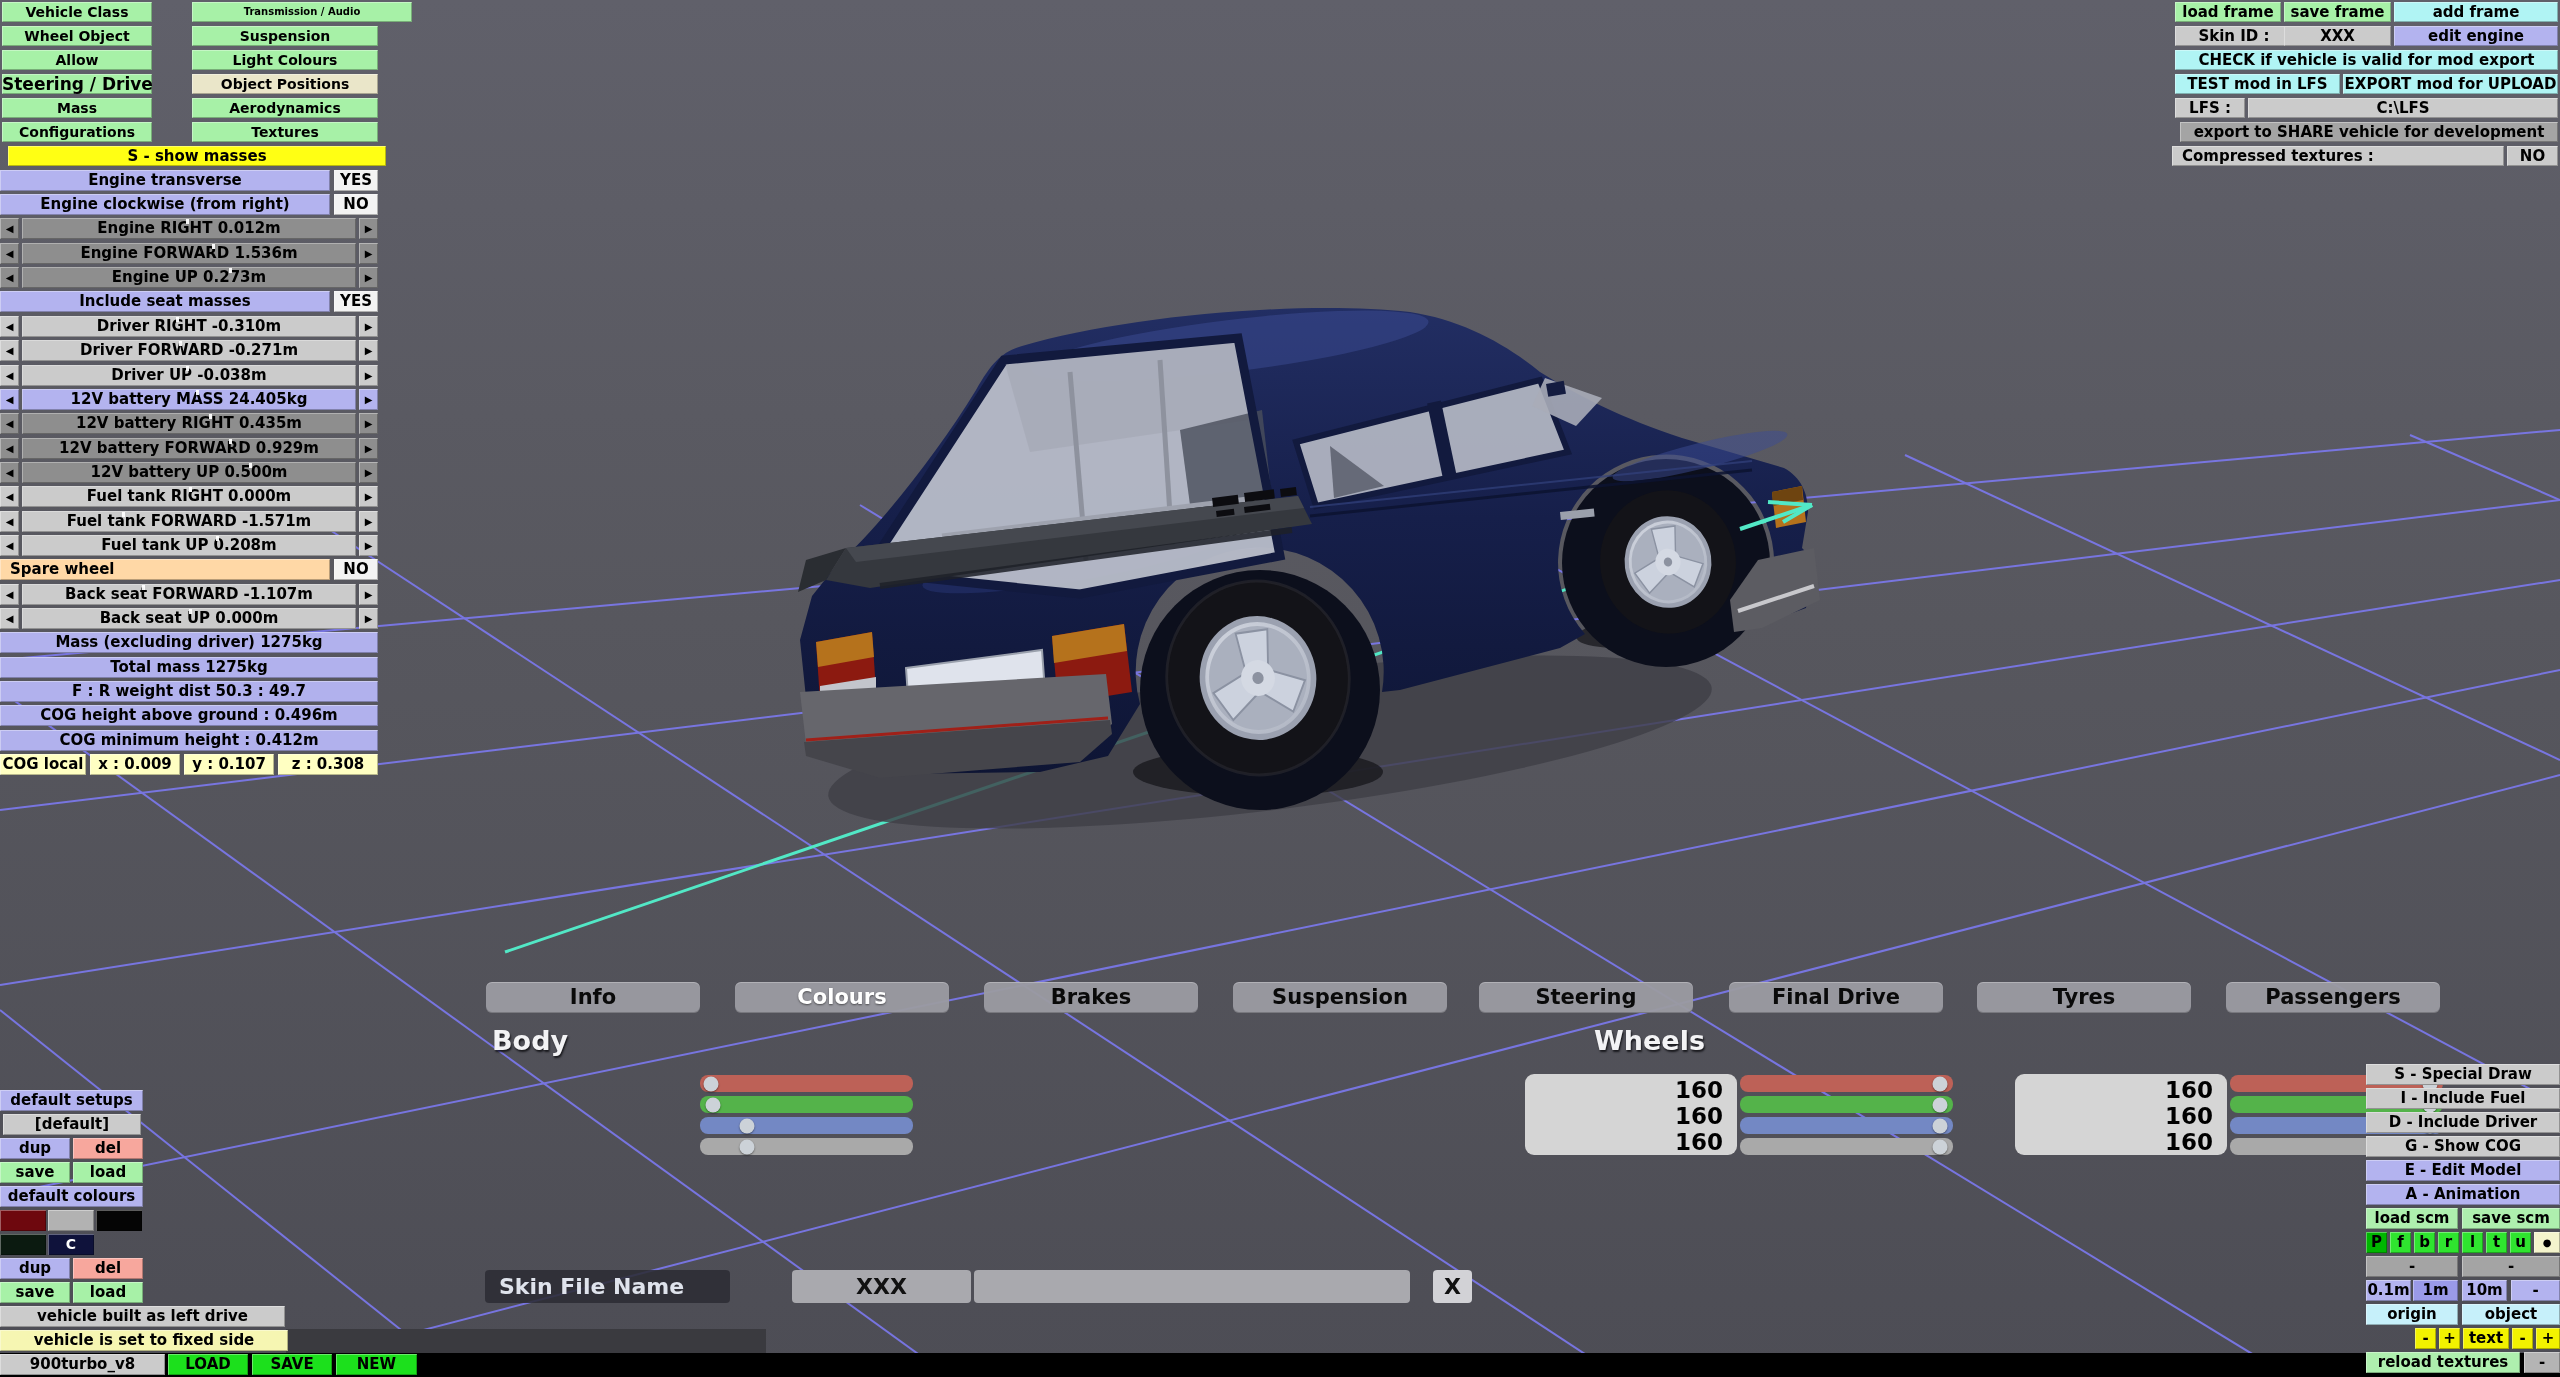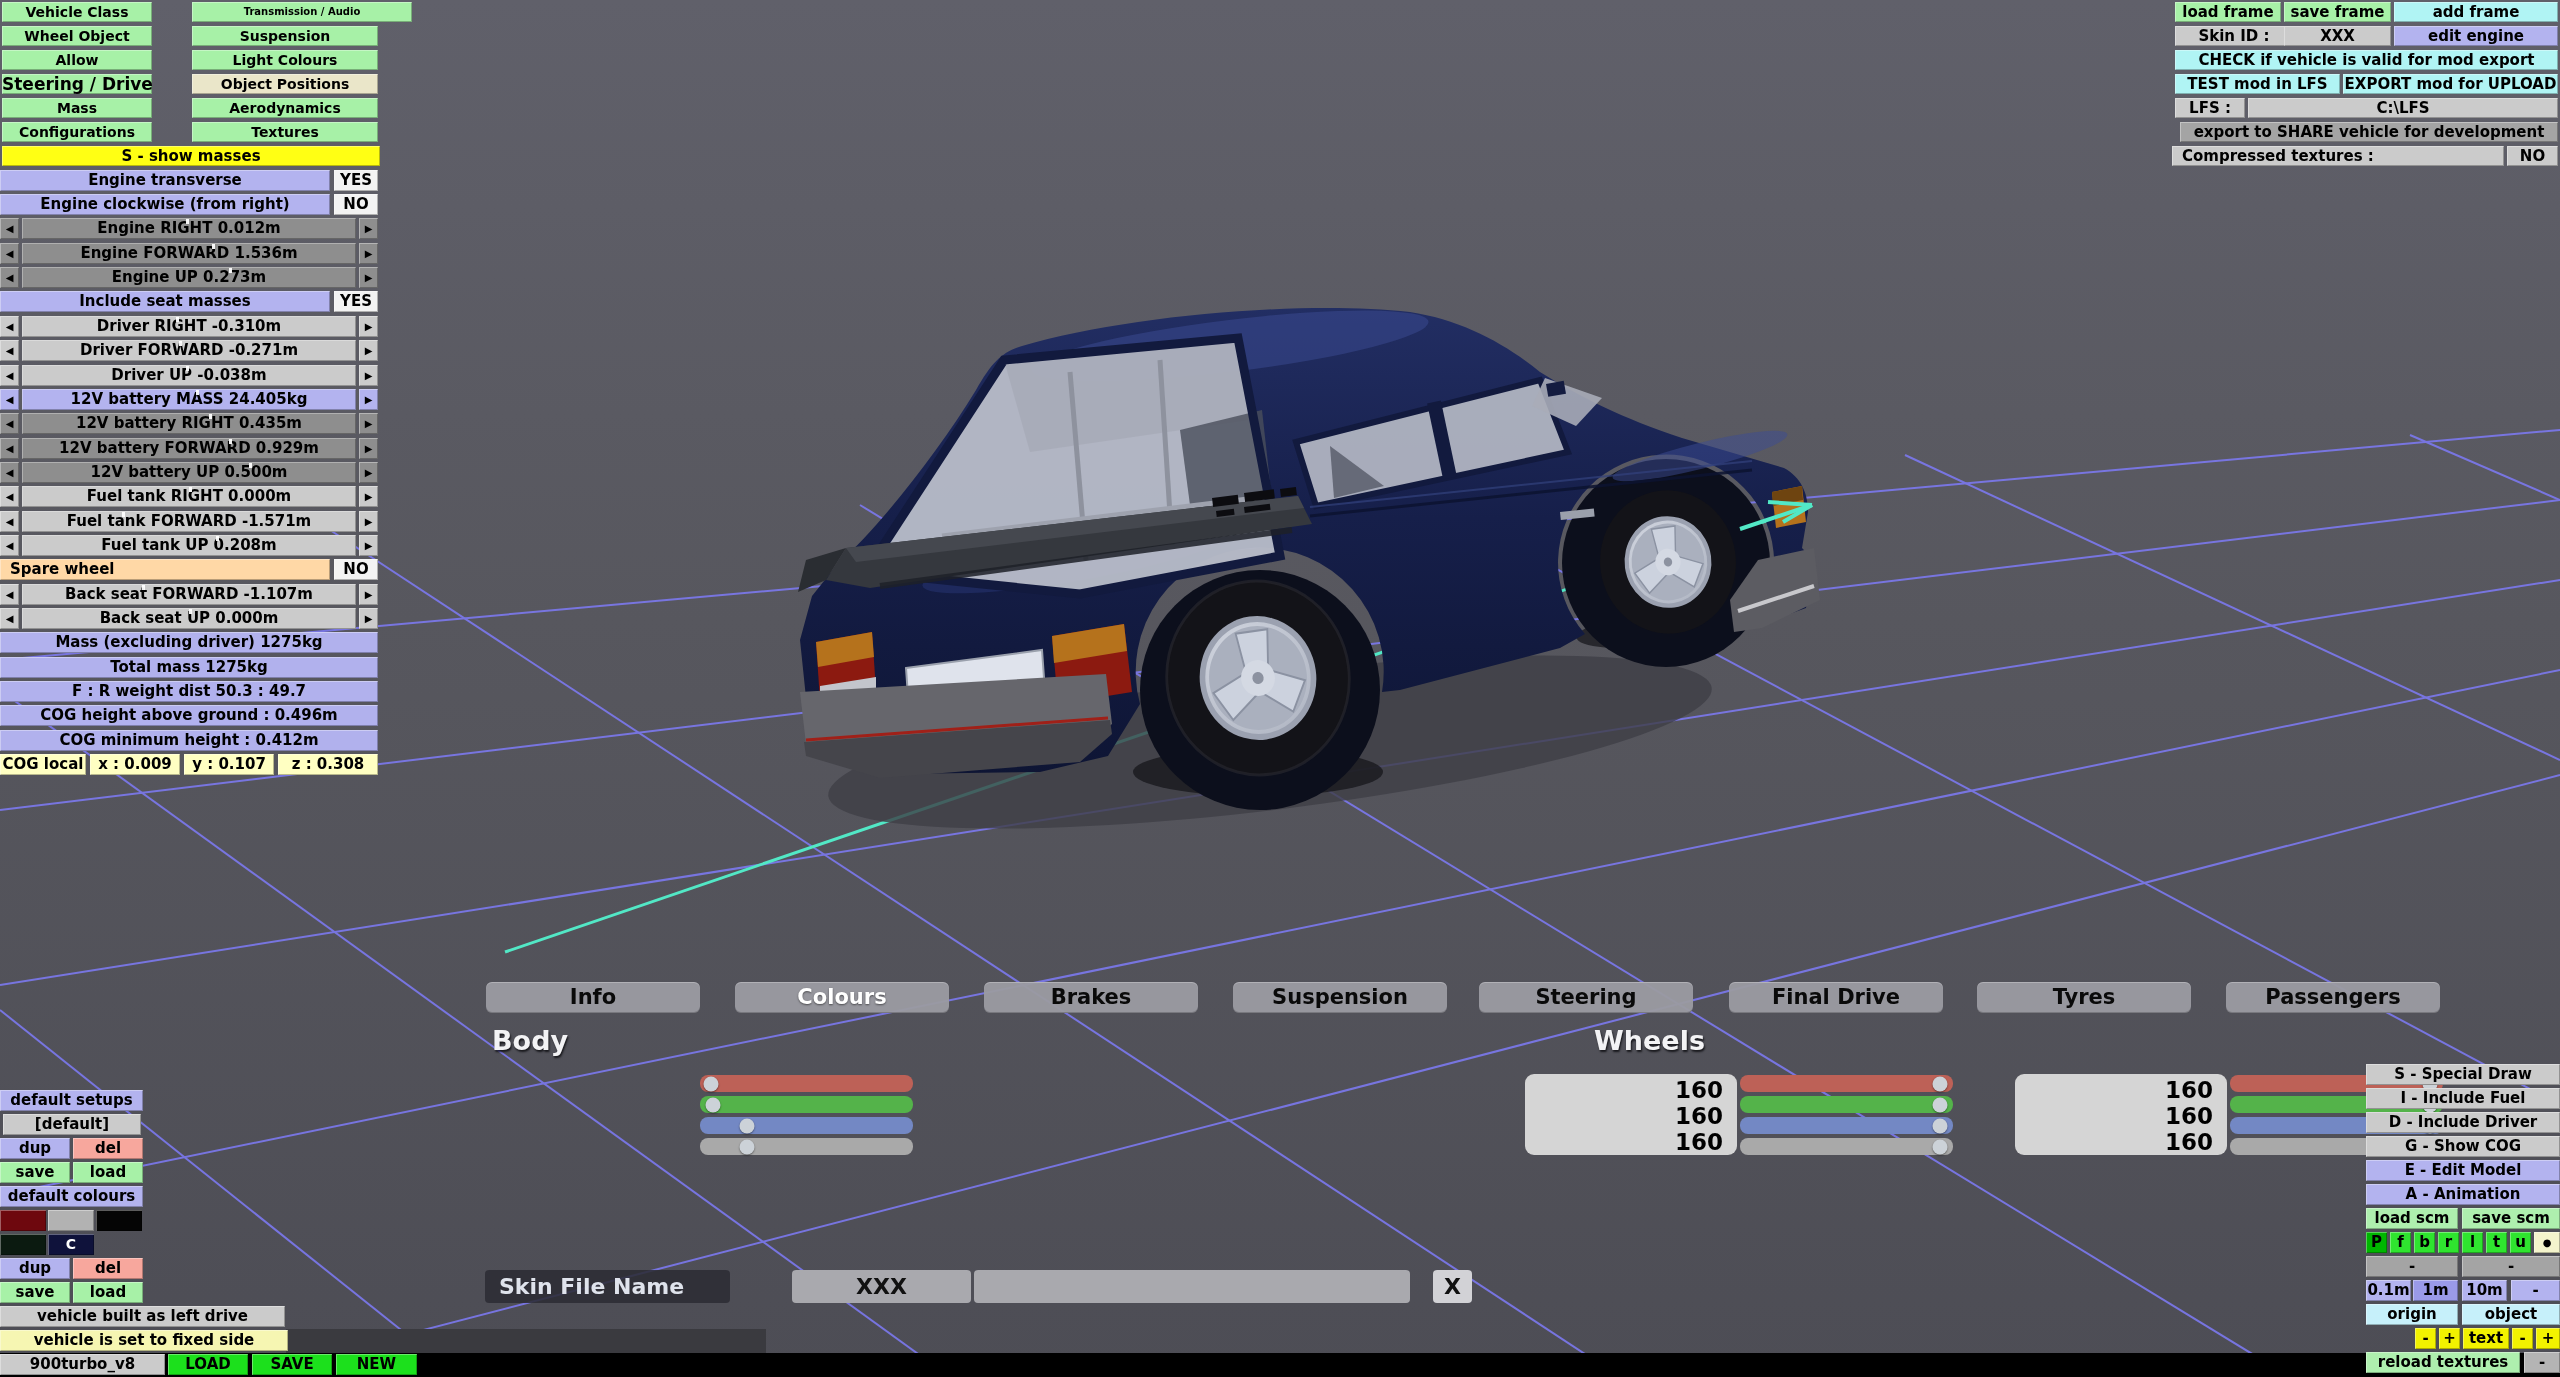--- a/index.html
+++ b/index.html
@@ -214,21 +214,21 @@
   <div class="row h20 grn" style="left:2px;top:26px;width:150px;font-size:14px">Wheel Object</div>
   <div class="row h20 grn" style="left:192px;top:26px;width:186px;font-size:14px">Suspension</div>
   <div class="row h20 grn" style="left:2px;top:50px;width:150px;font-size:14px">Allow</div>
   <div class="row h20 grn" style="left:192px;top:50px;width:186px;font-size:14px">Light Colours</div>
   <div class="row h20 grn" style="left:2px;top:74px;width:150px;font-size:17px">Steering / Driver</div>
   <div class="row h20 beige" style="left:192px;top:74px;width:186px;font-size:14px">Object Positions</div>
   <div class="row h20 grn" style="left:2px;top:98px;width:150px;font-size:14px">Mass</div>
   <div class="row h20 grn" style="left:192px;top:98px;width:186px;font-size:14px">Aerodynamics</div>
   <div class="row h20 grn" style="left:2px;top:122px;width:150px;font-size:14px">Configurations</div>
   <div class="row h20 grn" style="left:192px;top:122px;width:186px;font-size:14px">Textures</div>
-  <div class="row h20 ylw" style="left:2px;top:146px;width:378px">S - show masses</div>
+  <div class="row h20 ylw" style="left:8px;top:146px;width:378px">S - show masses</div>
 
   <div class="row lav" style="left:0;top:170px;width:330px">Engine transverse</div>
   <div class="row wht" style="left:334px;top:170px;width:44px">YES</div>
   <div class="row lav" style="left:0;top:194px;width:330px">Engine clockwise (from right)</div>
   <div class="row wht" style="left:334px;top:194px;width:44px">NO</div>
 
   <div class="spin dk" style="top:218px">
     <div class="arr" style="left:0">◀</div>
     <div class="mid"><span class="tick" style="left: 49%;"></span><span>Engine RIGHT 0.012m</span></div>
     <div class="arr" style="left:359px">▶</div>

